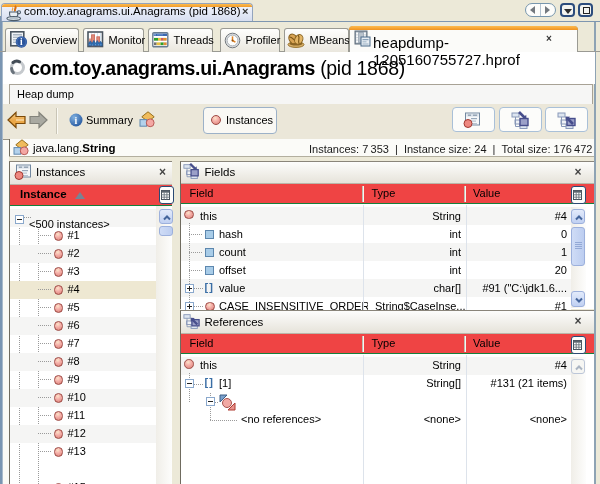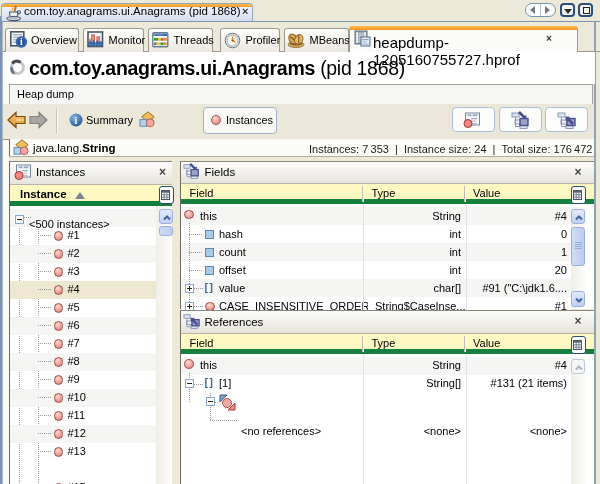--- a/index.html
+++ b/index.html
@@ -49,21 +49,21 @@
 .rbtn{top:107px;width:43px;height:24.5px;box-sizing:border-box;border:1.5px solid #a9c0d8;border-radius:4px;background:#fcfcfa;}
 
 #strbar{left:9px;top:139px;width:585px;height:17px;background:#fbfbf8;border-left:1px solid #6f6b5f;box-sizing:border-box;}
 #strtext{left:33px;top:142px;font-size:11.5px;}
 #strstats{top:142.5px;font-size:11px;color:#1a1a1a;white-space:nowrap;}
 #strbot{left:9px;top:156px;width:585px;height:1px;background:#b3af9f;}
 
 .phead{background:linear-gradient(#fdfdfc,#e6e3da);border-bottom:1px solid #b9b5a8;box-sizing:border-box;}
 .phead .lbl{position:absolute;left:24px;top:4.5px;font-size:11.5px;}
 .phead .x{position:absolute;font-size:12px;font-weight:bold;color:#444;top:3px;}
-.colhead{background:#fef9c3;border-bottom:5px solid #15803d;box-sizing:border-box;}
+.colhead{background:#ef4444;border-bottom:1px solid #15803d;box-sizing:border-box;}
 .colhead .cl{position:absolute;font-size:11px;top:3.5px;}
 .cornbtn{position:absolute;width:15px;height:18px;box-sizing:border-box;border:1.5px solid #2a4a74;border-radius:3px;background:#fdfdfb;}
 
 #lpanel{left:9px;top:160.5px;width:163px;height:323.5px;border-left:1px solid #6f6b5f;border-top:1px solid #8a857a;box-sizing:border-box;background:#fff;}
 #lphead{left:0;top:0;width:162px;height:23px;}
 #lcolhead{left:0;top:23px;width:162px;height:21px;}
 #ltree{left:0;top:45px;width:146px;height:278.5px;background:#fff;overflow:hidden;}
 .trow{position:absolute;left:0;width:146px;height:18px;}
 .trow .lbl{position:absolute;top:2.5px;font-size:11px;}
 
@@ -365,21 +365,21 @@
     <div class="grow stripe" style="top:2px;">
         <div class="f" style="left:19.5px;">this</div>
         <div class="t">String</div>
         <div class="v">#4</div>
       </div>
     <div class="grow" style="top:20px;">
         <div class="f" style="left:38.5px;">[1]</div>
         <div class="t">String[]</div>
         <div class="v">#131 (21 items)</div>
       </div>
-    <div class="grow" style="top:68px;">
+    <div class="grow" style="top:56px;">
         <div class="f" style="left:60.5px;">&lt;no references&gt;</div>
         <div class="t">&lt;none&gt;</div>
         <div class="v">&lt;none&gt;</div>
       </div>
     <div class="colline" style="left:182.5px;top:0;height:131px;"></div>
     <div class="colline" style="left:285.5px;top:0;height:131px;"></div>
     <div class="vdot" style="left:8.5px;top:18px;height:29px;"></div>
     <div class="hdot" style="left:13px;top:29px;width:9.5px;"></div>
     <div class="vdot" style="left:29.5px;top:38px;height:27px;"></div>
     <div class="hdot" style="left:34px;top:47px;width:4px;"></div>

